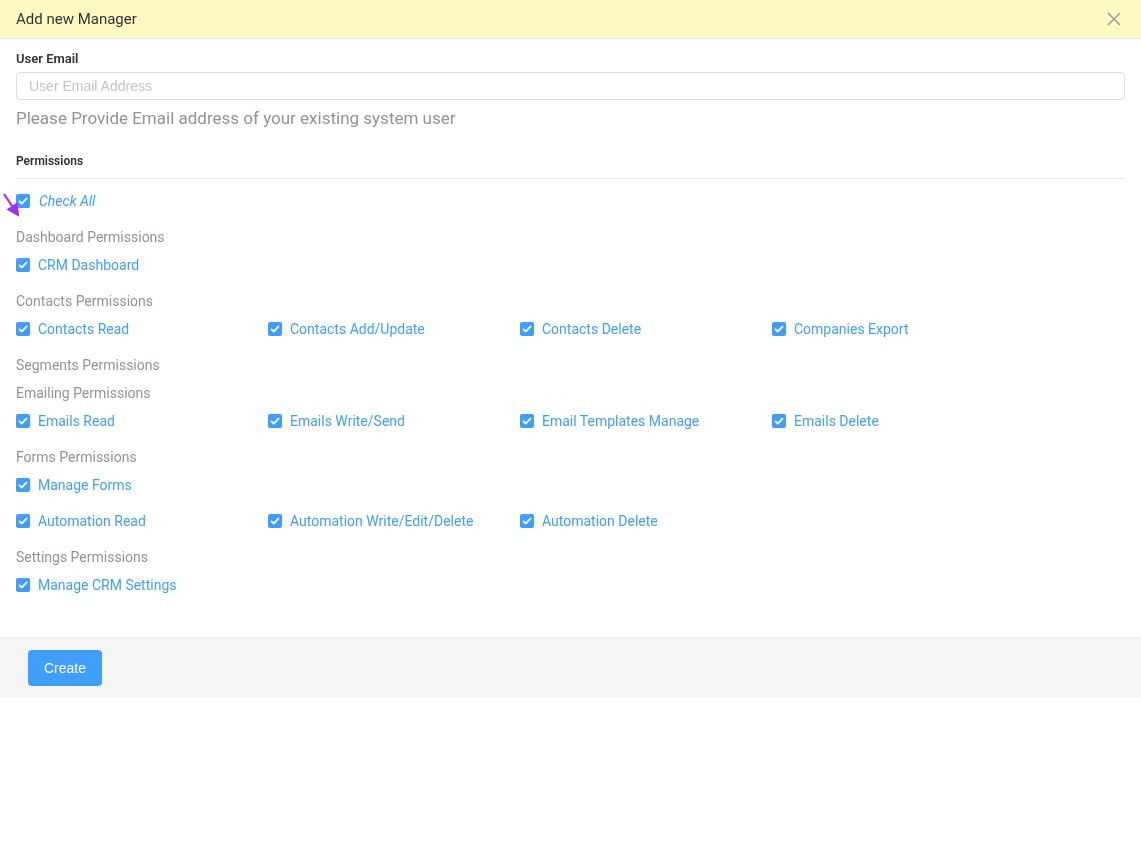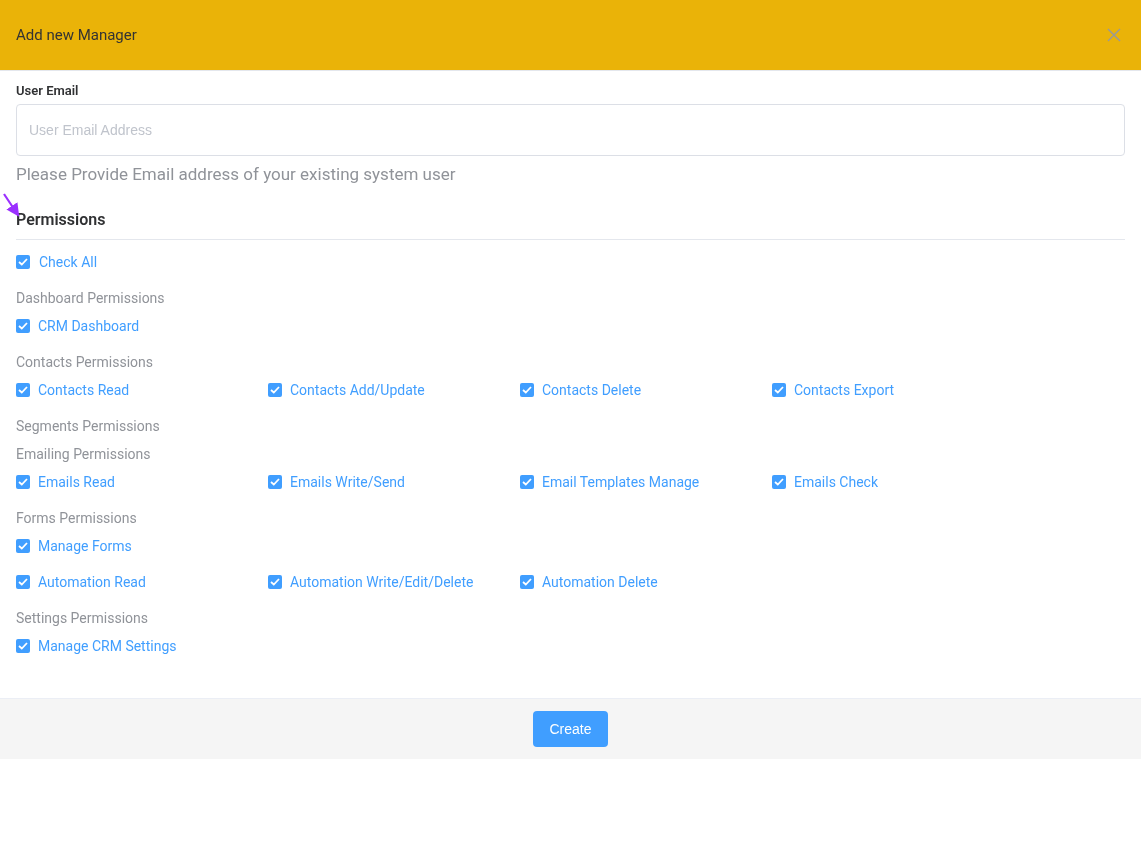--- a/index.html
+++ b/index.html
@@ -12,22 +12,22 @@
   }
   .modal {
     width: 1141px;
     display: flex;
     flex-direction: column;
   }
   .modal-header {
     display: flex;
     justify-content: space-between;
     align-items: center;
-    padding: 24px 16px;
-    background: #eab308;
+    padding: 8px 16px;
+    background: #fef9c3;
     border-bottom: 1px solid #e4e7ed;
   }
   .modal-title {
     font-size: 15px;
     color: #333;
   }
   .close-btn {
     background: none;
     border: none;
     cursor: pointer;
@@ -43,50 +43,51 @@
   }
 
   .form-label {
     font-weight: 600;
     font-size: 13px;
     color: #303133;
     margin-bottom: 6px;
   }
   .email-input {
     width: 100%;
-    height: 52px;
+    height: 28px;
     border: 1px solid #dcdfe6;
     border-radius: 4px;
     padding: 0 12px;
     font-size: 14px;
     color: #606266;
     outline: none;
   }
   .email-input::placeholder { color: #c0c4cc; }
   .helper-text {
     font-size: 17px;
     color: #909399;
     margin-top: 8px;
   }
 
   .permissions-title {
     font-weight: 600;
-    font-size: 16px;
+    font-size: 12px;
     color: #303133;
     margin-top: 26px;
     padding-bottom: 10px;
     border-bottom: 1px solid #e4e7ed;
     margin-bottom: 14px;
   }
 
   .checkall-row {
     margin-bottom: 20px;
     display: flex;
     align-items: center;
     gap: 10px;
+    font-style: italic;
   }
 
   .group-title {
     font-size: 14px;
     color: #909399;
     margin-top: 6px;
     margin-bottom: 12px;
   }
 
   .perm-grid {
@@ -123,21 +124,21 @@
   .cb-label {
     color: #409eff;
     font-size: 14px;
     cursor: pointer;
   }
 
   .modal-footer {
     background: #f5f5f5;
     padding: 12px 28px;
     display: flex;
-    justify-content: center;
+    justify-content: flex-start;
     border-top: 1px solid #ebeef5;
   }
   .create-btn {
     background: #409eff;
     color: #fff;
     border: none;
     border-radius: 4px;
     padding: 10px 16px;
     font-size: 14px;
     cursor: pointer;
@@ -221,21 +222,21 @@
             </svg>
           </span>
         <span class="cb-label">Contacts Delete</span>
       </div>
       <div class="checkbox-item">
         <span class="cb">
             <svg viewBox="0 0 10 8">
               <polyline points="1,4 3.8,6.5 9,1" fill="none" stroke="#fff" stroke-width="1.8"></polyline>
             </svg>
           </span>
-        <span class="cb-label">Contacts Export</span>
+        <span class="cb-label">Companies Export</span>
       </div>
     </div>
 
     
     <div class="group-title">Segments Permissions</div>
 
     
     <div class="group-title">Emailing Permissions</div>
     <div class="perm-grid">
       <div class="checkbox-item">
@@ -261,21 +262,21 @@
             </svg>
           </span>
         <span class="cb-label">Email Templates Manage</span>
       </div>
       <div class="checkbox-item">
         <span class="cb">
             <svg viewBox="0 0 10 8">
               <polyline points="1,4 3.8,6.5 9,1" fill="none" stroke="#fff" stroke-width="1.8"></polyline>
             </svg>
           </span>
-        <span class="cb-label">Emails Check</span>
+        <span class="cb-label">Emails Delete</span>
       </div>
     </div>
 
     
     <div class="group-title">Forms Permissions</div>
     <div class="perm-grid">
       <div class="checkbox-item">
         <span class="cb">
             <svg viewBox="0 0 10 8">
               <polyline points="1,4 3.8,6.5 9,1" fill="none" stroke="#fff" stroke-width="1.8"></polyline>

